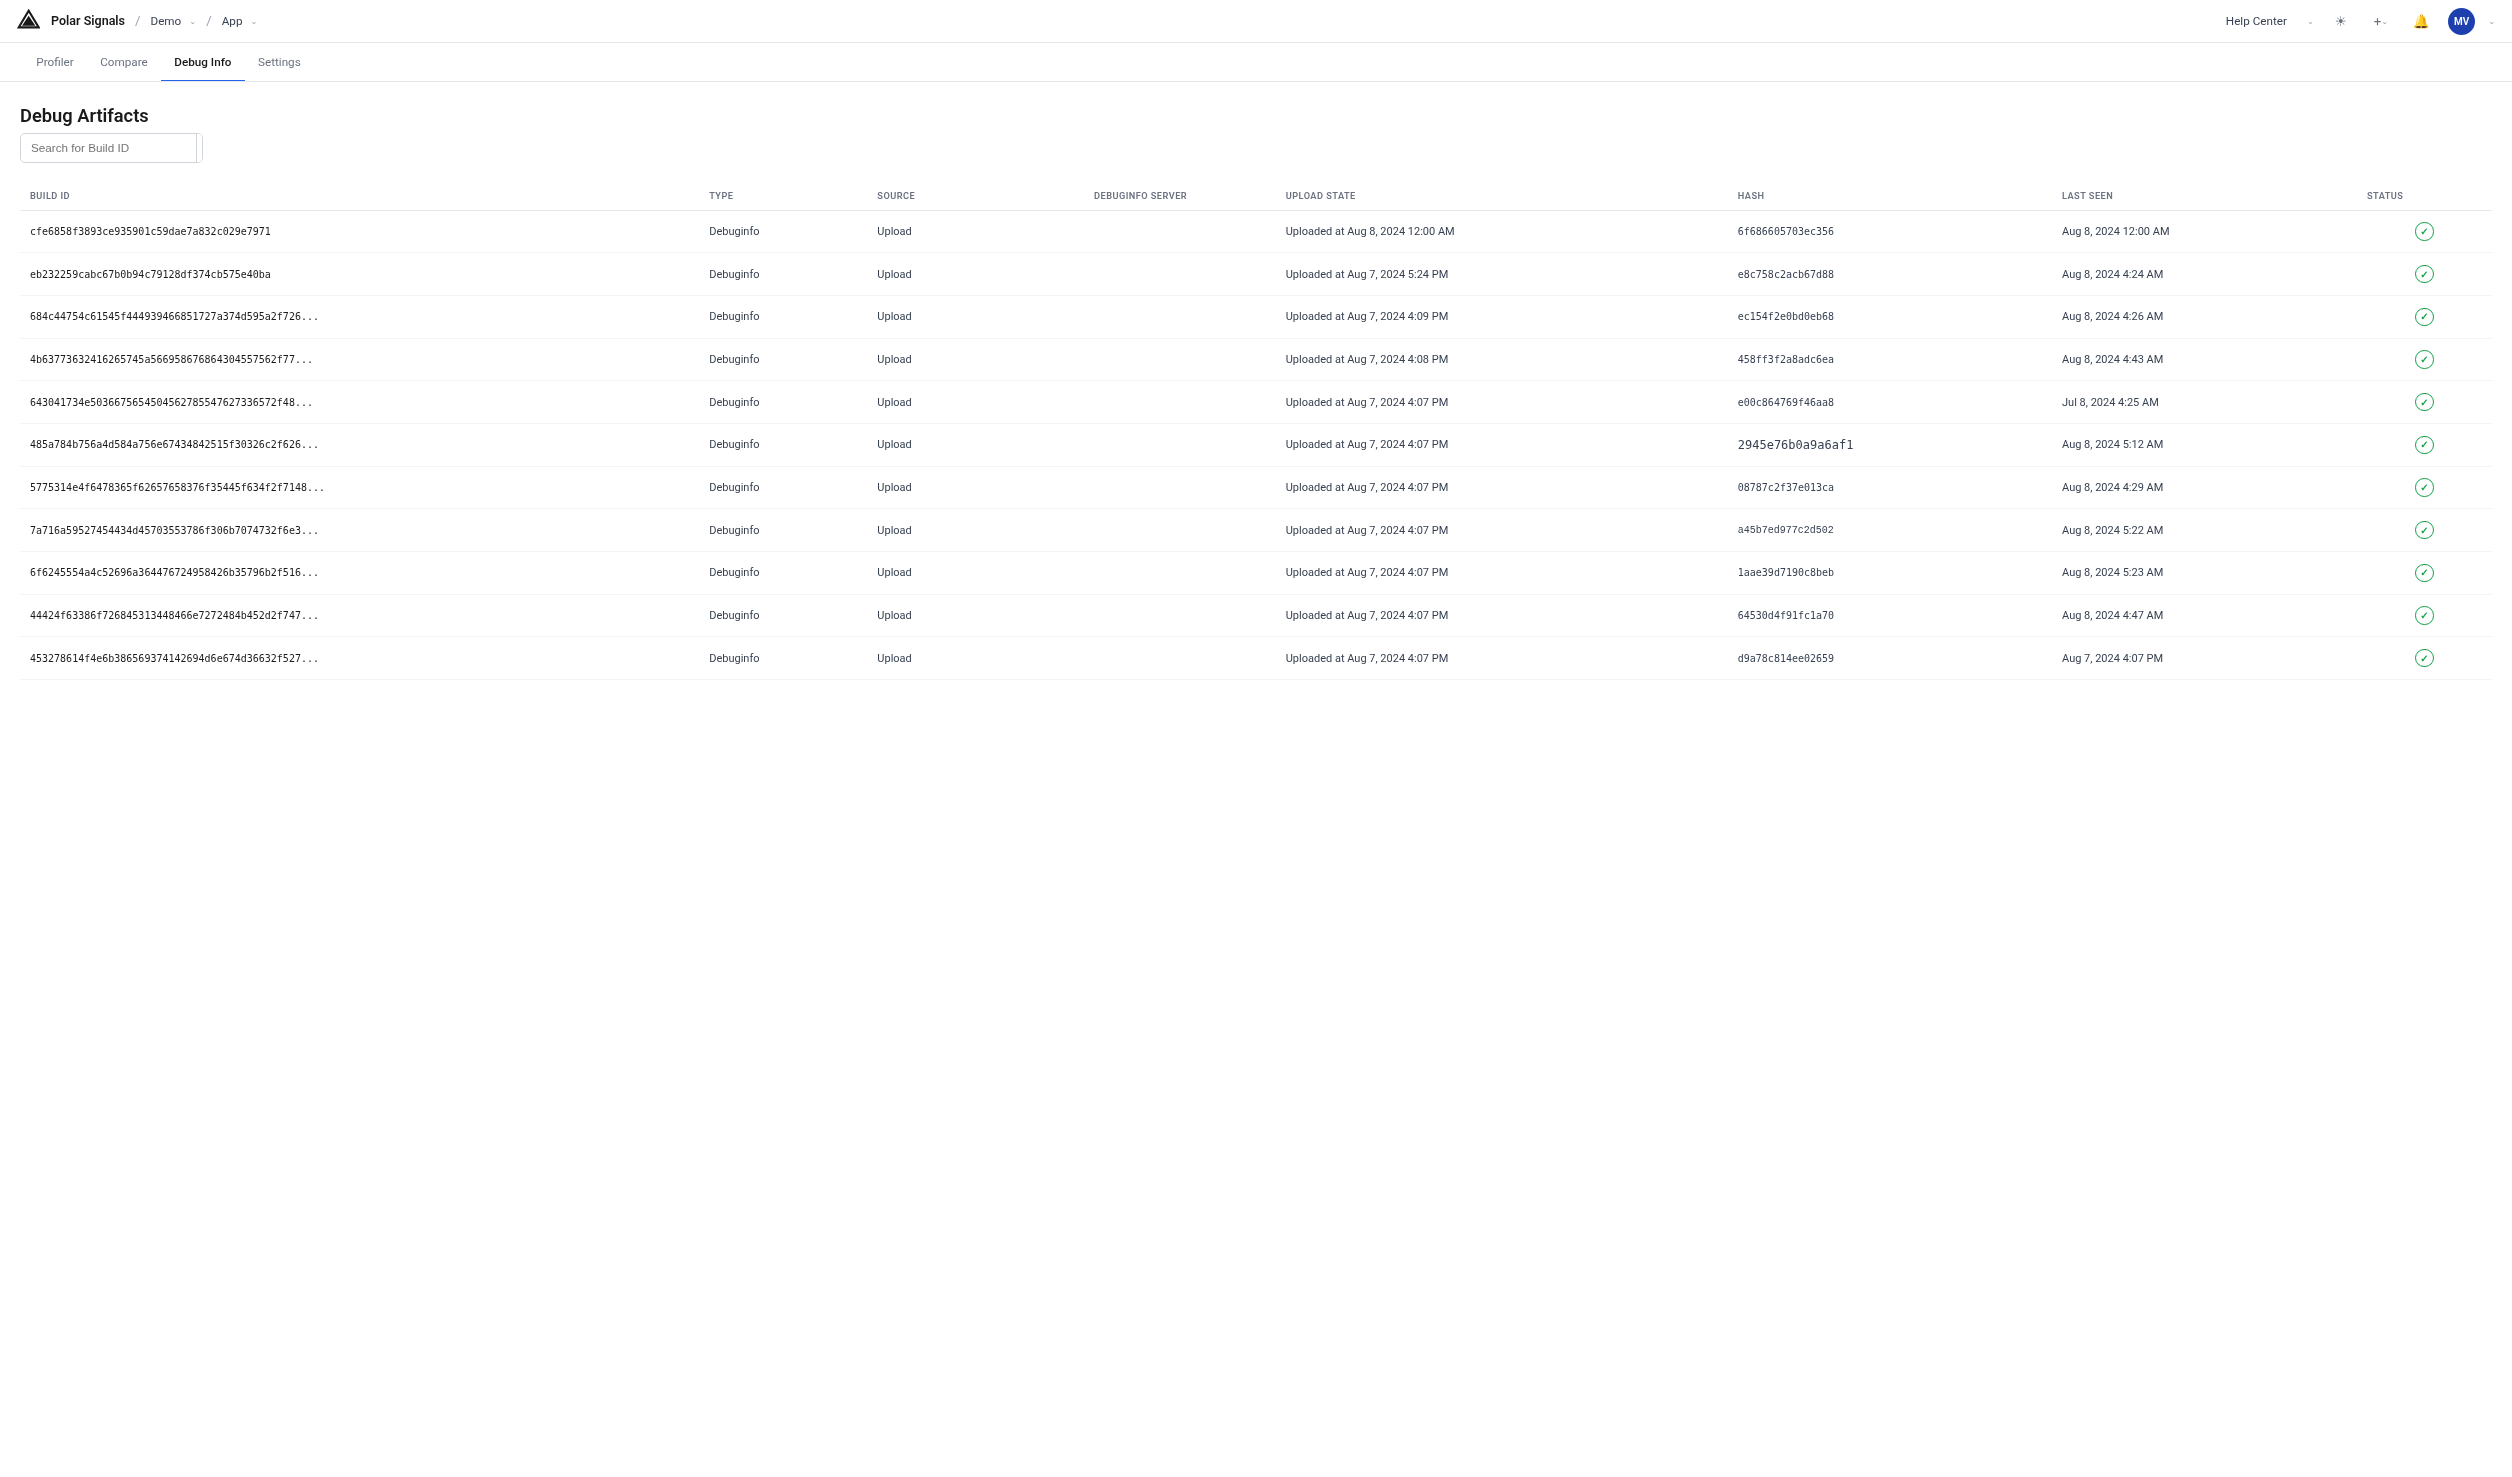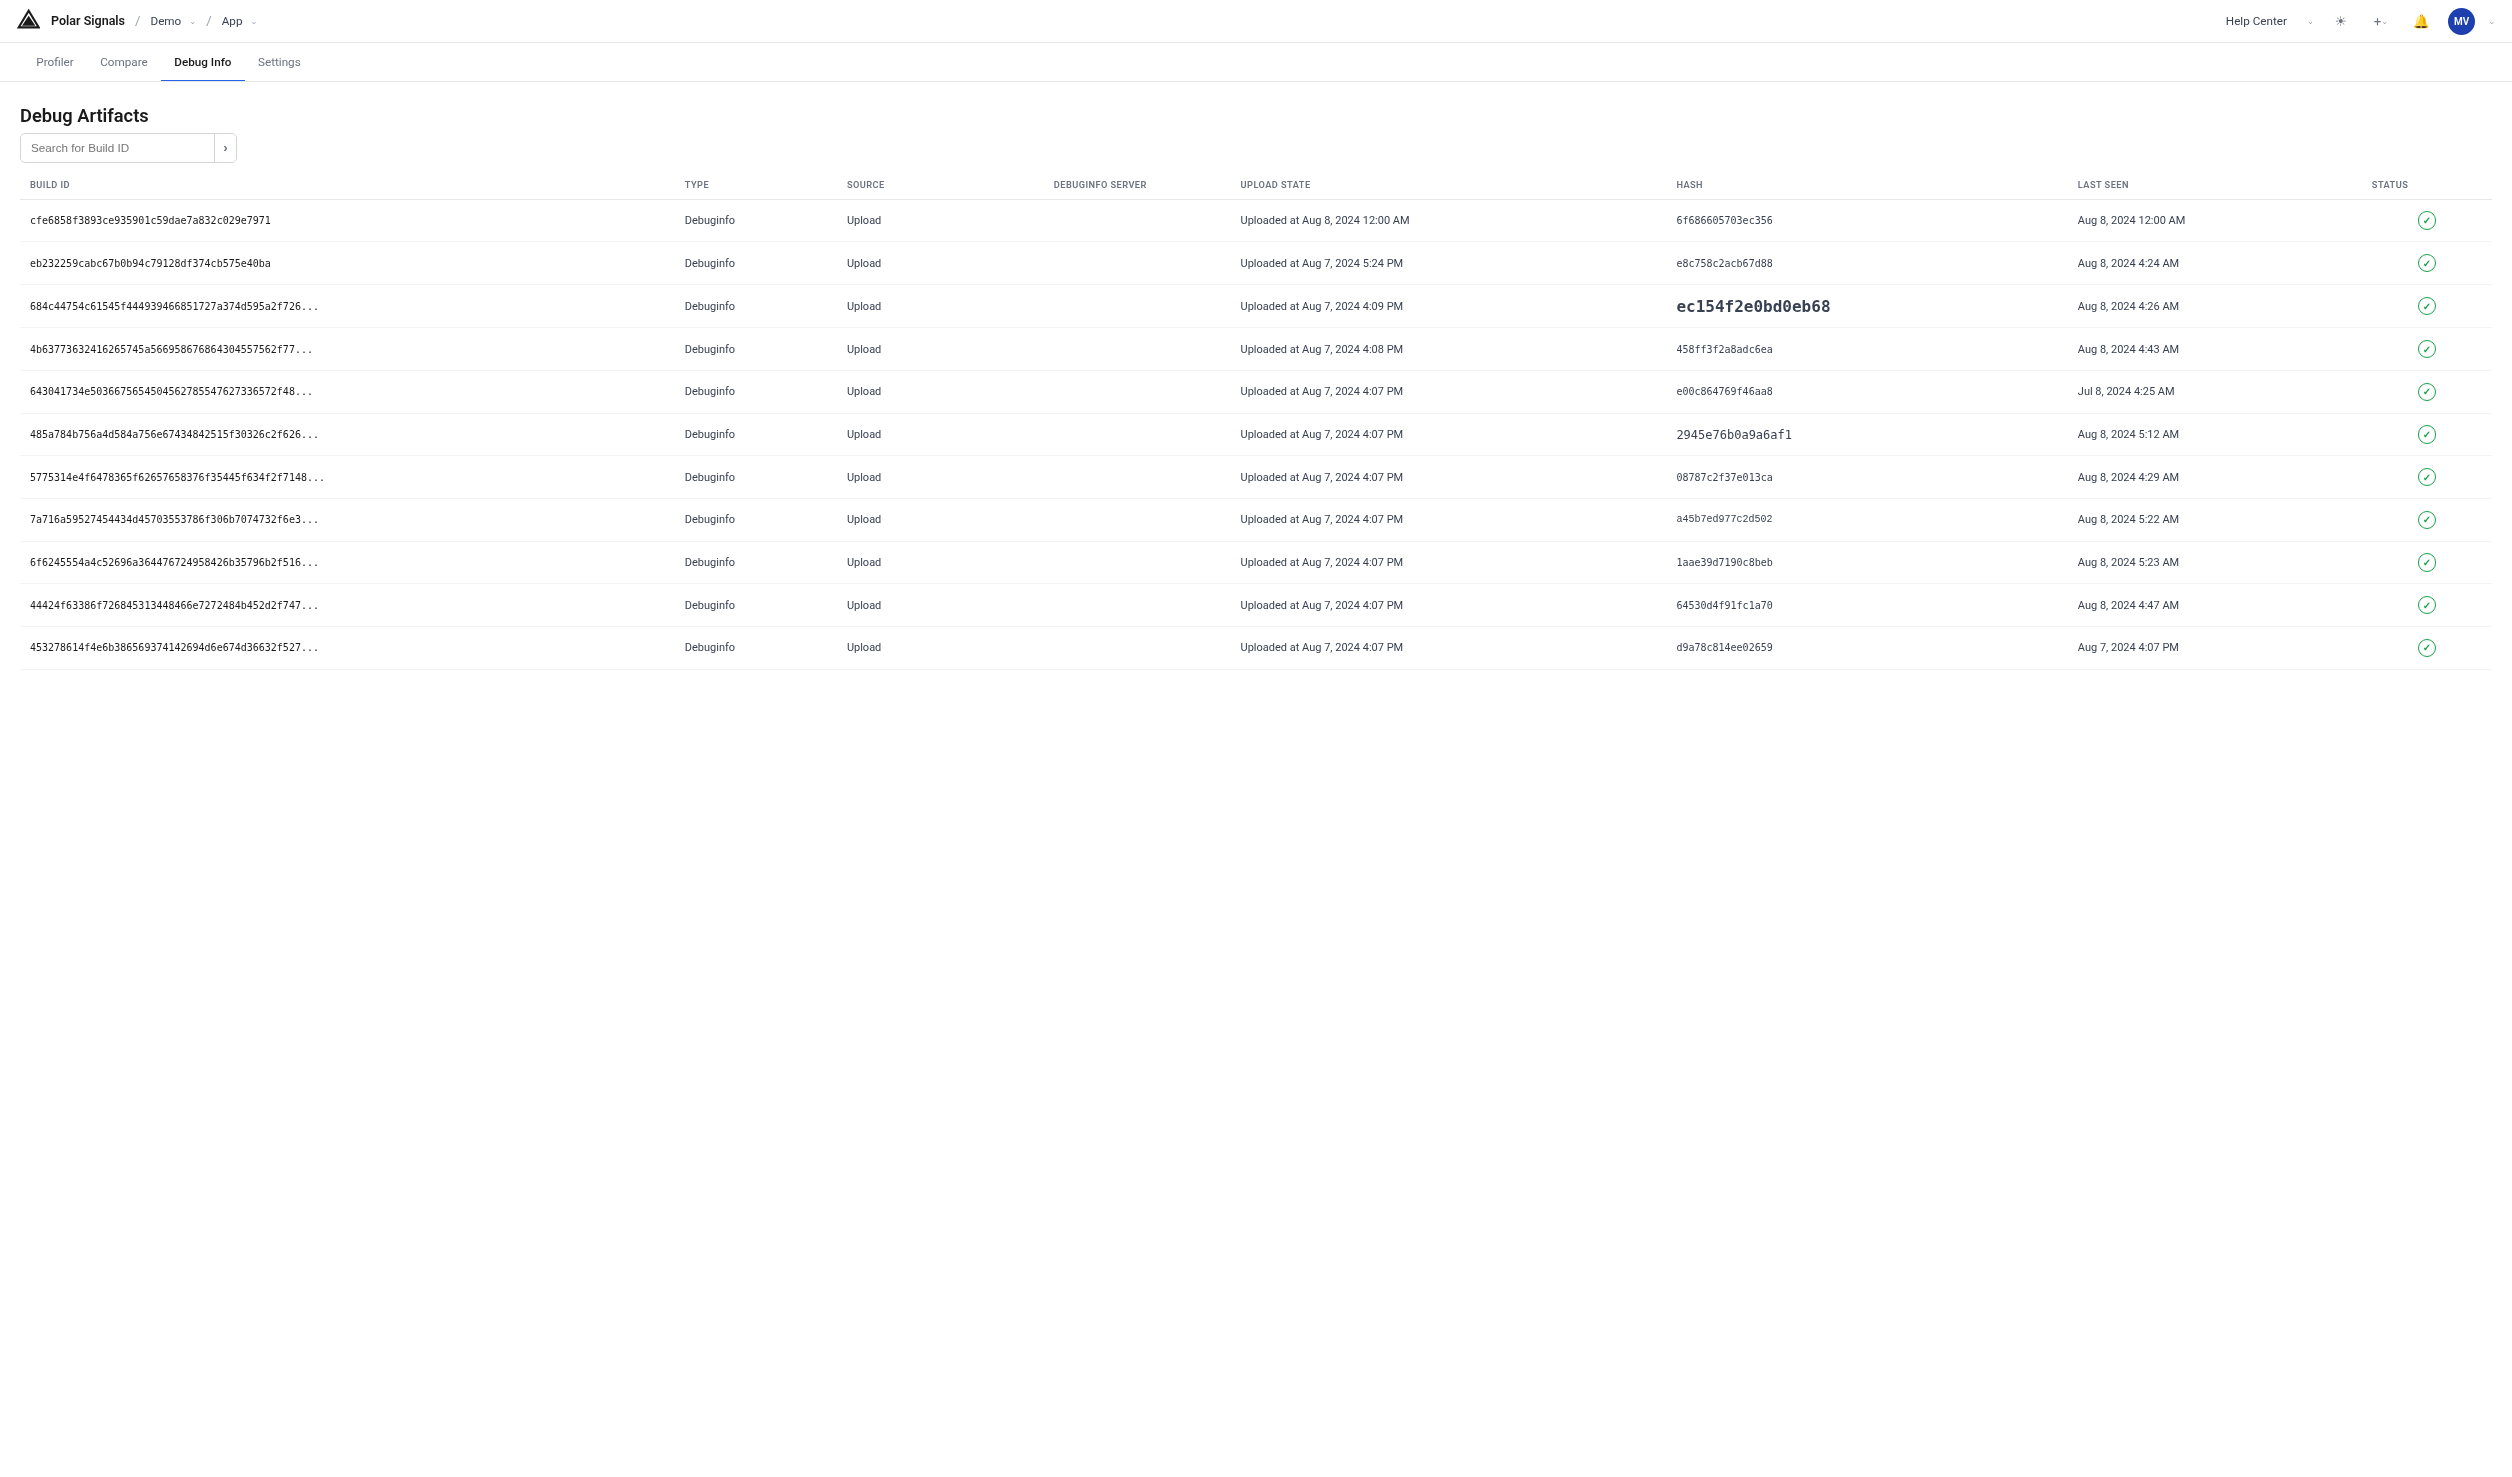--- a/index.html
+++ b/index.html
@@ -26,21 +26,21 @@
     .nav-tabs { display: flex; border-bottom: 0.8px solid #e5e7eb; padding: 0 23px; }
     .nav-tab { padding: 11.7px 13.3px; font-size: 11.7px; color: #6b7280; cursor: pointer; border-bottom: 1.7px solid transparent; margin-bottom: -0.8px; }
     .nav-tab.active { color: #1a1a1a; border-bottom: 1.7px solid #2563eb; font-weight: 500; }
 
     
     .main { padding: 23.4px 20px; }
     .page-title { font-size: 18.3px; font-weight: 600; margin-bottom: 6.7px; }
     .page-subtitle { font-size: 11.7px; color: #6b7280; margin-bottom: 16.7px; }
 
     
-    .search-container { display: flex; align-items: center; border: 0.8px solid #d1d5db; border-radius: 5px; overflow: hidden; width: 217px; margin-bottom: 8px; }
+    .search-container { display: flex; align-items: center; border: 0.8px solid #d1d5db; border-radius: 5px; overflow: hidden; width: 183px; margin-bottom: 19px; }
     .search-input { border: none; outline: none; padding: 6.7px 10px; font-size: 11.7px; flex: 1; color: #9ca3af; background: #fff; }
     .search-btn { background: #fff; border: none; border-left: 0.8px solid #d1d5db; padding: 6.7px 8.3px; cursor: pointer; color: #6b7280; display: flex; align-items: center; }
 
     
     .table-container { width: 100%; overflow-x: auto; }
     table { width: 100%; border-collapse: collapse; }
     thead tr { border-bottom: 0.8px solid #e5e7eb; }
     th {
       text-align: left; font-size: 9.2px; font-weight: 600; color: #6b7280;
       padding: 8.3px 10px; text-transform: uppercase; letter-spacing: 0.05em;
@@ -158,21 +158,21 @@
       <td class="center">
         <span class="status-ok"></span>
       </td>
     </tr>
           <tr>
       <td class="build-id">684c44754c61545f444939466851727a374d595a2f726...</td>
       <td>Debuginfo</td>
       <td>Upload</td>
       <td class="center"></td>
       <td>Uploaded at Aug 7, 2024 4:09 PM</td>
-      <td style="font-family:monospace;font-size:16px;font-weight:bold;">ec154f2e0bd0eb68</td>
+      <td style="font-family:monospace;font-size:10px;">ec154f2e0bd0eb68</td>
       <td>Aug 8, 2024 4:26 AM</td>
       <td class="center">
         <span class="status-ok"></span>
       </td>
     </tr>
           <tr>
       <td class="build-id">4b63773632416265745a566958676864304557562f77...</td>
       <td>Debuginfo</td>
       <td>Upload</td>
       <td class="center"></td>

